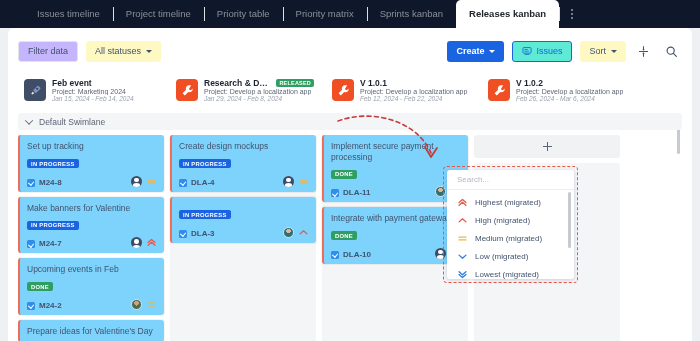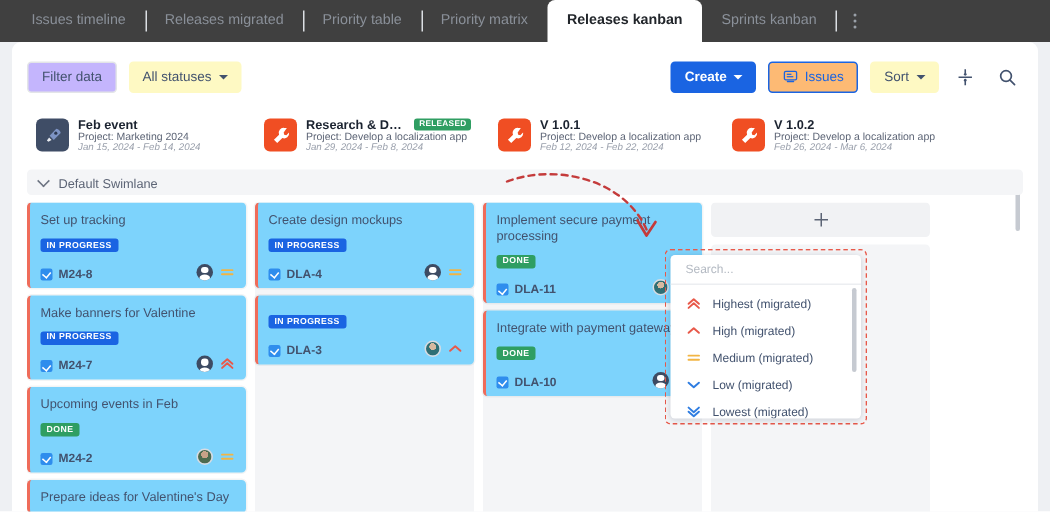--- a/index.html
+++ b/index.html
@@ -7,21 +7,21 @@
     width: 700px; height: 341px;
     background: #ffffff;
     font-family: "Liberation Sans", sans-serif;
     overflow: hidden;
   }
   #app { position: relative; width: 700px; height: 341px; background: #eef0f3; }
 
   
   .tabbar {
     position: absolute; top: 0; left: 0; width: 700px; height: 28px;
-    background: #404040; display: flex; align-items: flex-start; padding-left: 8px;
+    background: #0f172a; display: flex; align-items: flex-start; padding-left: 24px;
   }
   .tab {
     position: relative; height: 28px; line-height: 28px; padding: 0 13px;
     font-size: 9.5px; color: #8a9099; white-space: nowrap; cursor: pointer;
   }
   .tab + .tab::before {
     content: ""; position: absolute; left: 0; top: 7px; height: 14px; width: 1px;
     background: #dcdfe4;
   }
   .tab.active {
@@ -51,21 +51,21 @@
     position: absolute; top: 6px; left: 0; width: 684px; height: 34px;
     display: flex; align-items: center; padding: 0 10px;
   }
   .btn {
     height: 21px; border-radius: 3px; font-size: 9px; display: flex; align-items: center;
     padding: 0 9px; cursor: pointer; white-space: nowrap;
   }
   .btn-ghost { background: #c4b5fd; border: 1px solid #e3e5e8; color: #42526e; }
   .btn-grey { background: #fef9c3; color: #42526e; margin-left: 8px; }
   .btn-blue { background: #1a64e2; color: #ffffff; font-weight: bold; }
-  .btn-outline-blue { background: #fdba74; border: 1px solid #1a64e2; color: #1a64e2; margin-left: 8px; }
+  .btn-outline-blue { background: #5eead4; border: 1px solid #1a64e2; color: #1a64e2; margin-left: 8px; }
   .caret {
     display: inline-block; margin-left: 5px;
     border-left: 3px solid transparent; border-right: 3px solid transparent;
     border-top: 3.5px solid currentColor;
   }
   .spacer { flex: 1; }
   .icon-btn {
     width: 22px; height: 22px; display: flex; align-items: center; justify-content: center;
     margin-left: 6px; cursor: pointer;
   }
@@ -213,25 +213,25 @@
     background: #c6cad1; border-radius: 2px;
   }
 </style>
 </head>
 <body>
 
 <div id="app">
 
   <div class="tabbar">
     <div class="tab">Issues timeline</div>
-    <div class="tab">Releases migrated</div>
+    <div class="tab">Project timeline</div>
     <div class="tab">Priority table</div>
     <div class="tab">Priority matrix</div>
+    <div class="tab">Sprints kanban</div>
     <div class="tab active">Releases kanban</div>
-    <div class="tab">Sprints kanban</div>
     <div class="tab-more">
       <span class="dots">
           <i></i>
           <i></i>
           <i></i>
         </span>
     </div>
   </div>
 
   <div class="surface">

